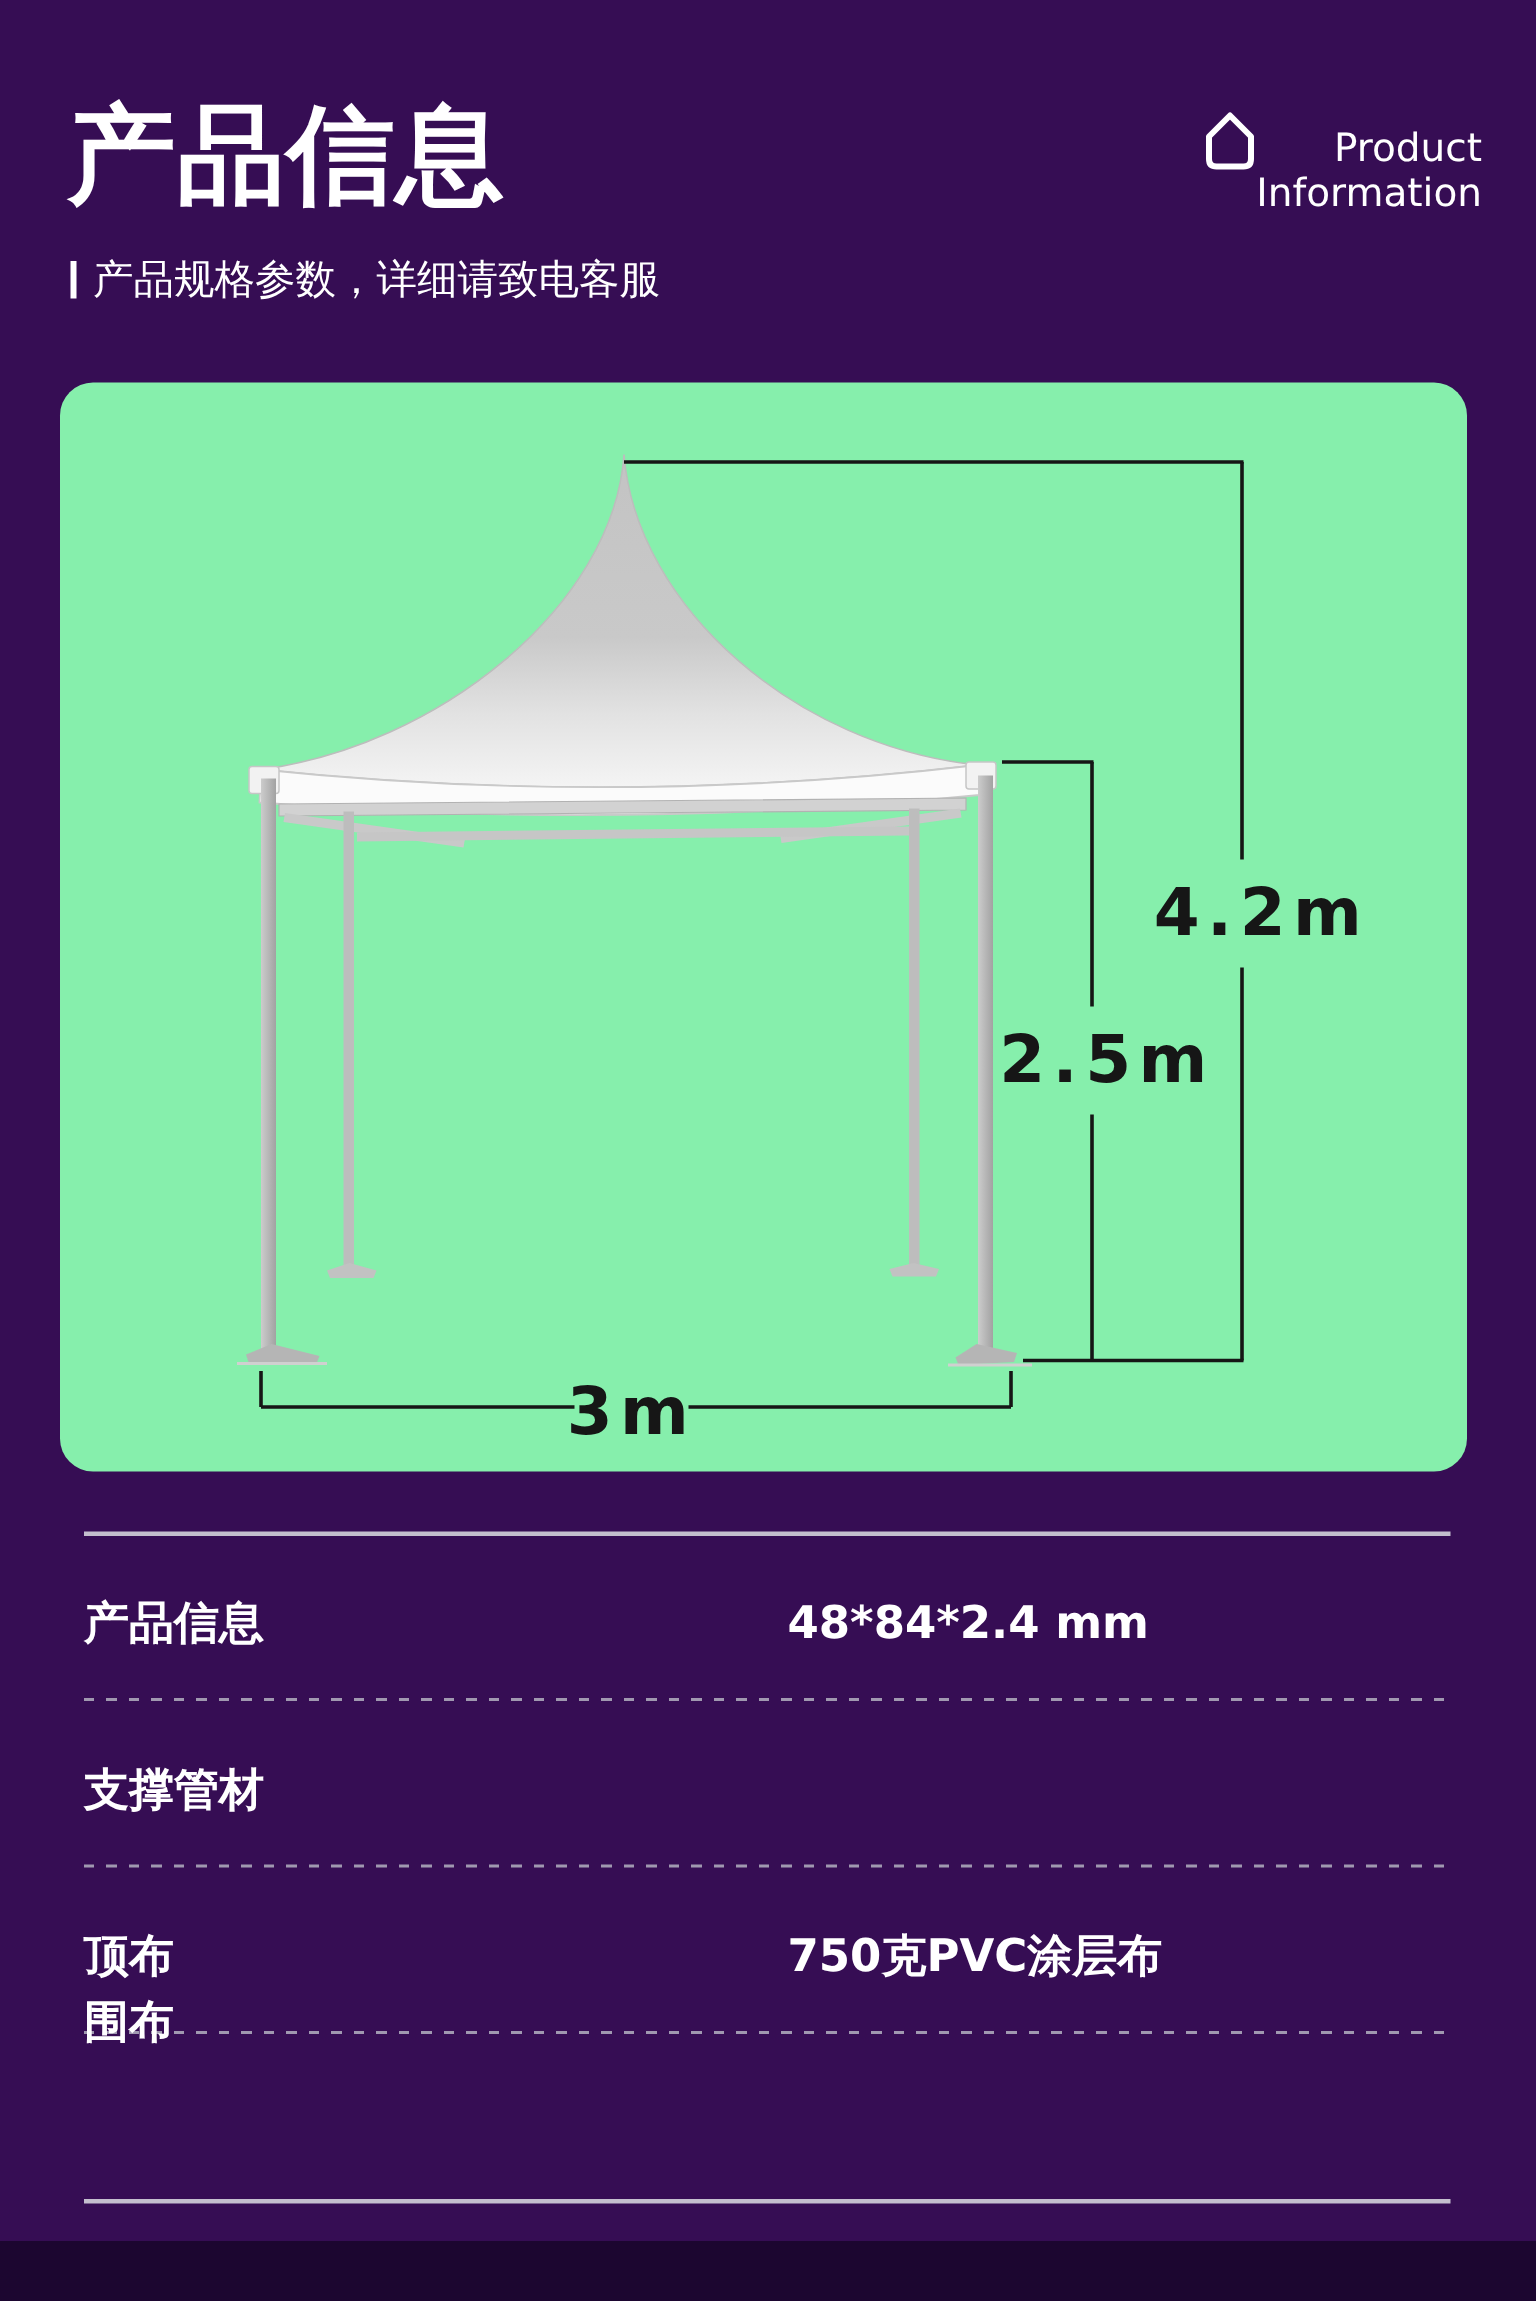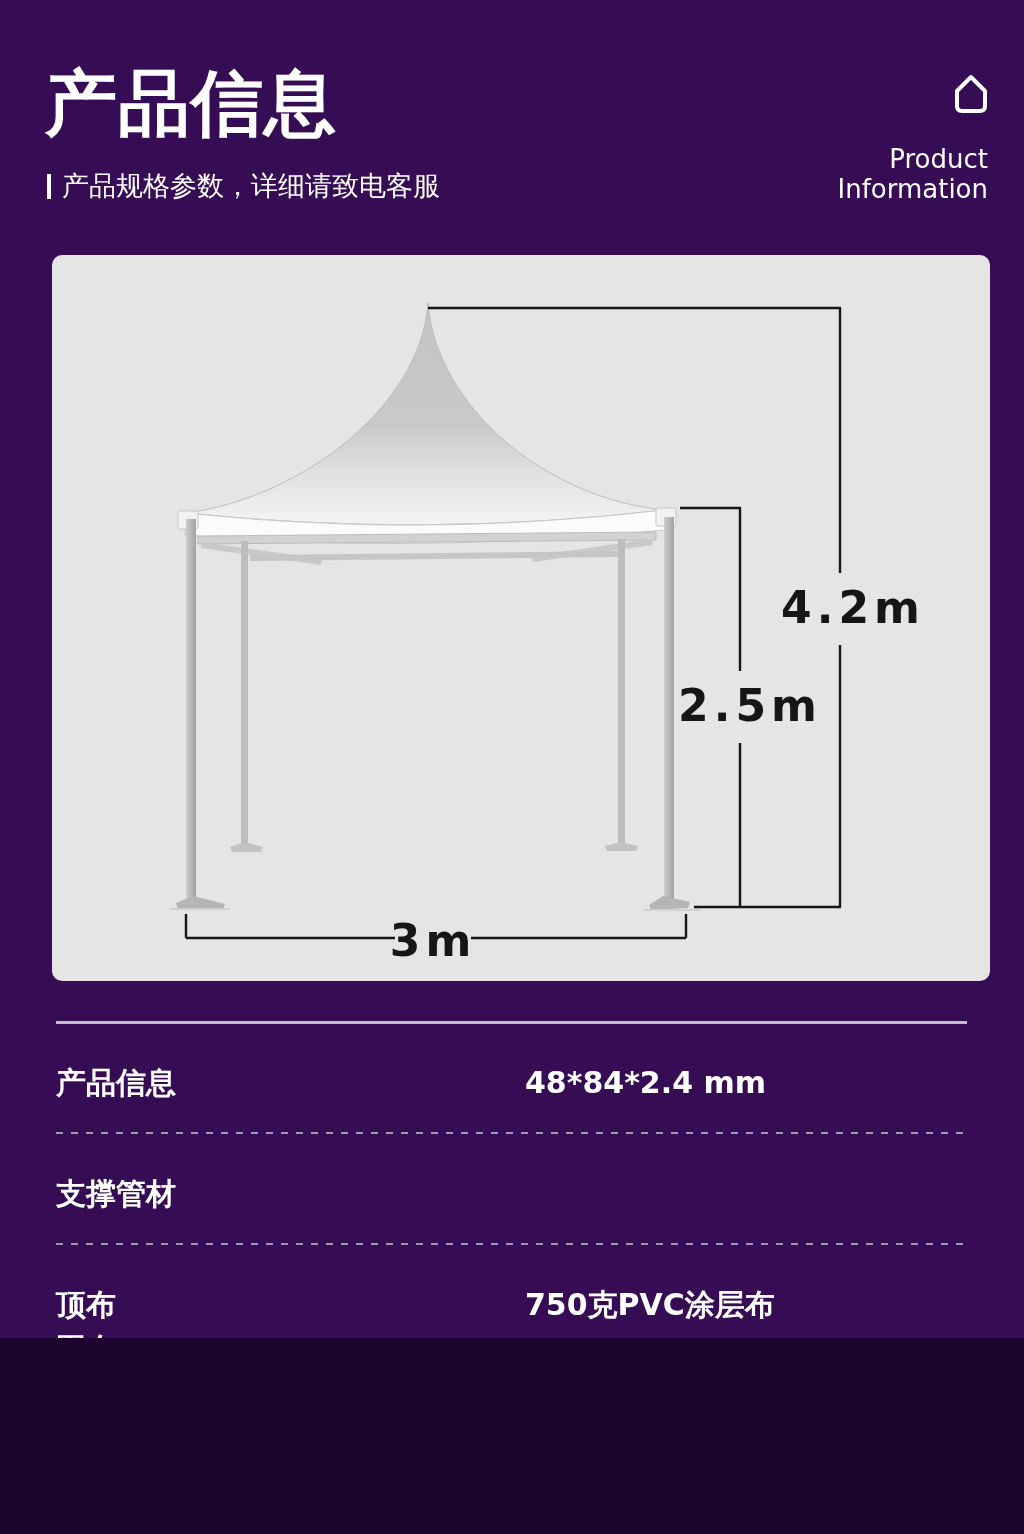--- a/index.html
+++ b/index.html
@@ -2,21 +2,21 @@
 <html><head>
 <meta charset="utf-8">
 <style>
   html,body{margin:0;padding:0;}
   body{
     font-family:"DejaVu Sans","Liberation Sans",sans-serif;
     background:#1c0630;
   }
   .page{
     position:relative;
-    width:1024px;height:1338px;
+    width:1024px;height:1494px;
     background:#360D54;
     overflow:hidden;
     margin:0 auto;
   }
   
   .title{
     position:absolute;left:45px;top:62px;
     font-size:72px;line-height:1.15;
     font-weight:900;color:#ffffff;
     letter-spacing:1px;white-space:nowrap;
@@ -25,32 +25,32 @@
     position:absolute;left:47px;top:168px;
     font-size:27px;color:#ffffff;font-weight:500;
     display:flex;align-items:center;white-space:nowrap;
   }
   .subtitle .bar{
     display:inline-block;width:4px;height:25px;
     background:#ffffff;margin-right:11px;
   }
   .header-right{
     position:absolute;right:36px;top:74px;
-    display:flex;flex-direction:column;align-items:flex-end;
+    display:flex;align-items:flex-end;
   }
   .home-icon{width:34px;height:40px;margin-bottom:30px;}
   .header-right .en{
     text-align:right;color:#ffffff;
     font-size:26px;line-height:30px;font-weight:400;
   }
   
   .card{
-    position:absolute;left:52px;top:255px;
+    position:absolute;left:40px;top:255px;
     width:938px;height:726px;
-    background:#e5e5e5;border-radius:10px;
+    background:#86efac;border-radius:22px;
   }
   .card svg{display:block;width:938px;height:726px;}
   .dim-label{
     font-family:"DejaVu Sans","Liberation Sans",sans-serif;
     font-size:44px;font-weight:bold;fill:#161616;letter-spacing:5px;
   }
   
   .rule{
     position:absolute;left:56px;width:911px;height:3px;
     background:#C4BECE;

